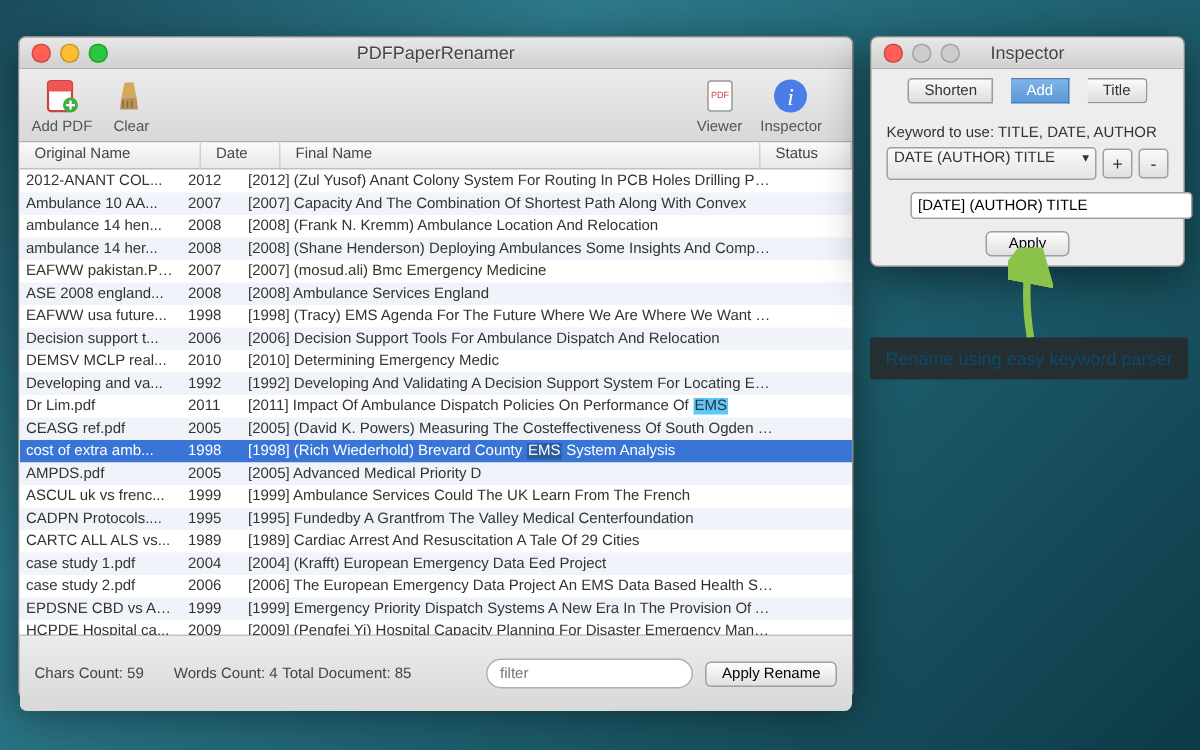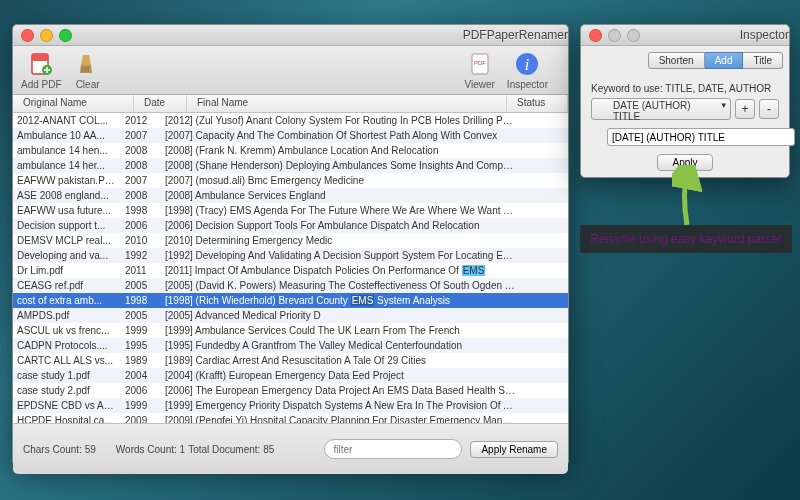--- a/index.html
+++ b/index.html
@@ -4,21 +4,21 @@
 <style>
 body{margin:0;width:800px;height:500px;background:linear-gradient(135deg,#1a4d5c 0%,#2d7a8c 30%,#1e5f6e 60%,#0d3a47 100%);font-family:"Lucida Grande","Helvetica Neue",sans-serif;font-size:11px;color:#333;overflow:hidden;position:relative}
 .window{position:absolute;background:#ededed;border:1px solid #8a8a8a;border-radius:5px;box-shadow:0 8px 30px rgba(0,0,0,.5)}
 .main-window{left:12px;top:24px;width:555px;height:440px}
 .inspector-window{left:580px;top:24px;width:208px;height:152px}
 .titlebar{height:20px;background:linear-gradient(#e8e8e8,#d0d0d0);border-bottom:1px solid #b0b0b0;border-radius:5px 5px 0 0;display:flex;align-items:center;position:relative}
 .traffic{display:flex;gap:6px;margin-left:8px}
 .dot{width:11px;height:11px;border-radius:50%;border:1px solid rgba(0,0,0,.2)}
 .red{background:#ff5f57}.yellow{background:#febc2e}.green{background:#28c840}
 .gray{background:#ccc}
-.title{position:absolute;left:0;right:0;text-align:right;font-size:12px;color:#444;text-shadow:0 1px 0 rgba(255,255,255,.7)}
+.title{position:absolute;left:0;right:0;text-align:center;font-size:12px;color:#444;text-shadow:0 1px 0 rgba(255,255,255,.7)}
 .toolbar{height:48px;background:linear-gradient(#ececec,#d8d8d8);border-bottom:1px solid #b0b0b0;display:flex;align-items:center;padding:0 8px}
 .tool-btn{display:flex;flex-direction:column;align-items:center;margin-right:12px;cursor:pointer}
 .tool-btn .icon{width:28px;height:28px;display:flex;align-items:center;justify-content:center}
 .tool-btn .label{font-size:10px;color:#555;margin-top:1px}
 .spacer{flex:1}
 .table-container{height:328px;overflow:hidden;background:#fff;border-bottom:1px solid #c0c0c0}
 .table-header{display:flex;background:linear-gradient(#fafafa,#e8e8e8);border-bottom:1px solid #c0c0c0;height:17px;font-size:10px;color:#444}
 .th{padding:2px 10px;border-right:1px solid #d0d0d0}
 .th.orig{width:100px}.th.date{width:32px}.th.final{flex:1}.th.status{width:40px}
 .table-body{overflow-y:auto;height:311px}
@@ -27,35 +27,35 @@
 .row.selected{background:#3875d7;color:#fff}
 .td{padding:1px 4px;white-space:nowrap;overflow:hidden;text-overflow:ellipsis}
 .td.orig{width:100px}.td.date{width:32px}.td.final{flex:1}.td.status{width:40px}
 .highlight{background:#5ac8fa;padding:0 1px}
 .row.selected .highlight{background:#2a5ca0}
 .status-bar{height:42px;padding:4px 10px;display:flex;flex-wrap:wrap;align-items:center;background:linear-gradient(#ececec,#d8d8d8);border-radius:0 0 5px 5px;font-size:10px;color:#444}
 .status-left{display:flex;flex-direction:row;gap:3px}
 .status-row{display:flex;gap:20px}
 .filter-input{width:120px;height:16px;border-radius:10px;border:1px solid #b0b0b0;padding:1px 8px;font-size:10px;margin-left:auto}
 .apply-btn{margin-left:8px;padding:2px 10px;font-size:10px;background:linear-gradient(#fdfdfd,#e0e0e0);border:1px solid #a0a0a0;border-radius:4px;cursor:pointer}
-.insp-tabs{display:flex;justify-content:flex-end;padding:6px;gap:0}
+.insp-tabs{display:flex;justify-content:center;padding:6px;gap:12px}
 .tab{padding:2px 10px;font-size:10px;border:1px solid #999;background:linear-gradient(#fafafa,#dedede);cursor:pointer}
 .tab:first-child{border-radius:3px 0 0 3px}
 .tab:last-child{border-radius:0 3px 3px 0;border-left:none}
 .tab:not(:first-child):not(:last-child){border-left:none}
 .tab.active{background:linear-gradient(#7fb4e8,#5a98d8);color:#fff;border-color:#4a7db8}
 .insp-body{padding:4px 10px;font-size:10px;color:#333}
 .insp-body .label-row{margin:4px 0}
 .select-row{display:flex;align-items:center;gap:4px;margin:4px 0}
-.select{flex:1;height:18px;border:1px solid #a0a0a0;border-radius:3px;background:linear-gradient(#fafafa,#e4e4e4);padding:1px 21px;font-size:10px;position:relative}
+.select{flex:1;height:18px;border:1px solid #a0a0a0;border-radius:3px;background:linear-gradient(#fafafa,#e4e4e4);padding:1px 4px;font-size:10px;position:relative}
 .select::after{content:"▾";position:absolute;right:4px;top:1px;font-size:9px}
 .sq-btn{width:18px;height:18px;border:1px solid #a0a0a0;border-radius:3px;background:linear-gradient(#fafafa,#e0e0e0);display:flex;align-items:center;justify-content:center;font-size:12px;cursor:pointer}
 .insp-input{width:100%;height:18px;border:1px solid #a0a0a0;border-radius:3px;padding:1px 4px;font-size:10px;box-sizing:border-box;margin:4px 16px}
 .insp-apply{display:block;margin:4px auto;padding:2px 14px;font-size:10px;background:linear-gradient(#fdfdfd,#e0e0e0);border:1px solid #a0a0a0;border-radius:4px;cursor:pointer}
-.callout{position:absolute;left:580px;top:225px;width:212px;height:28px;background:rgba(40,40,40,.85);color:#701a75;font-size:12px;display:flex;align-items:center;justify-content:center;border-radius:2px}
+.callout{position:absolute;left:580px;top:225px;width:212px;height:28px;background:rgba(40,40,40,.85);color:#0c4a6e;font-size:12px;display:flex;align-items:center;justify-content:center;border-radius:2px}
 .arrow{position:absolute;left:672px;top:165px;width:30px;height:62px;pointer-events:none}
 </style>
 </head>
 <body>
 
 <div class="window main-window">
   <div class="titlebar">
     <div class="traffic">
       <div class="dot red"></div>
       <div class="dot yellow"></div>
@@ -238,21 +238,21 @@
           <div class="td date">2009</div>
           <div class="td final">[2009]  (Pengfei Yi) Hospital Capacity Planning For Disaster Emergency Management</div>
           <div class="td status"></div>
         </div>
       </div>
   </div>
   <div class="status-bar">
     <div class="status-left">
       <div class="status-row">
         <span>Chars Count:  59</span>
-        <span>Words Count:  1</span>
+        <span>Words Count:  4</span>
       </div>
       <div class="status-row">
         <span>Total Document:  85</span>
       </div>
     </div>
     <input class="filter-input" placeholder="filter" style="">
     <button class="apply-btn">Apply Rename</button>
   </div>
 </div>
 

